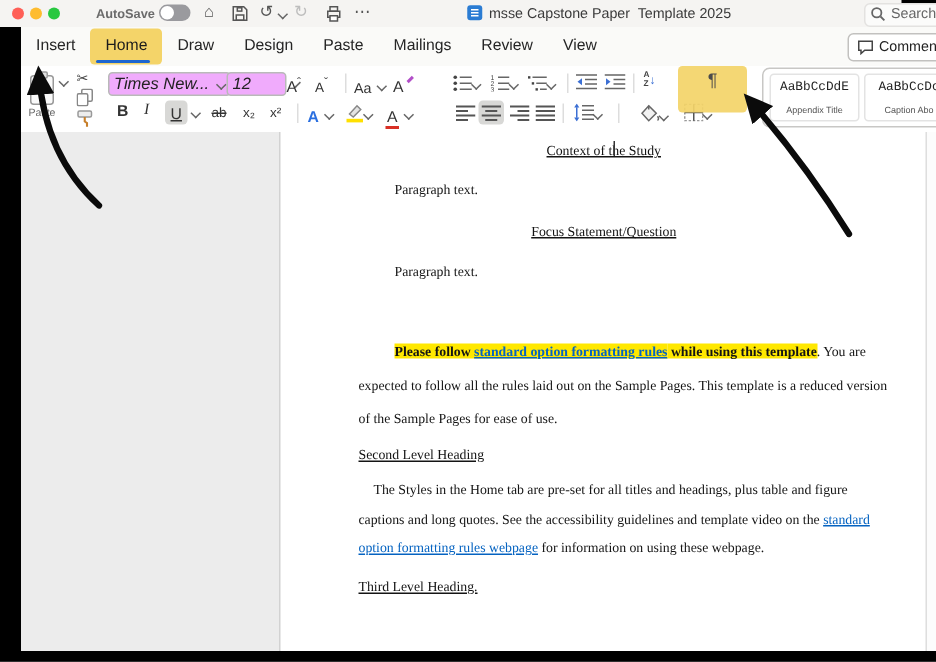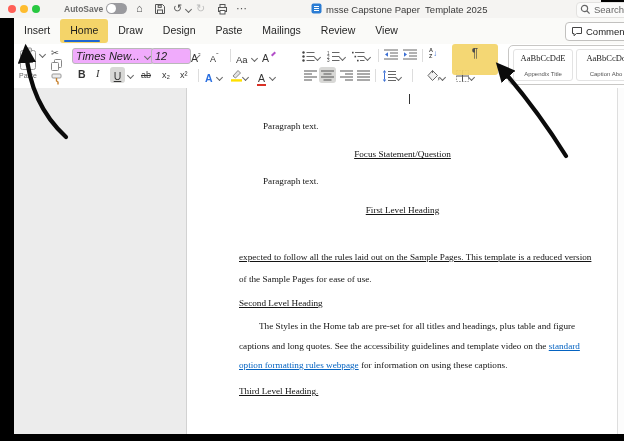--- a/index.html
+++ b/index.html
@@ -43,21 +43,21 @@
   #pilcrow-box{left:438px;top:0px;width:46px;height:31px;background:#f4d469;border-radius:3px;
                display:flex;justify-content:center;z-index:2;opacity:.92;}
   #pilcrow-box span{font-size:12px;color:#3c3c3c;margin-top:3px;}
   .sortAZ{display:inline-flex;flex-direction:column;font-size:5.5px;font-weight:bold;color:#444;line-height:5.5px;}
   .sortarrow{font-size:8px;color:#3b6fd4;}
   
   #styles-gallery{left:494px;top:1px;width:140px;height:40px;border:1px solid #c8c7c5;border-radius:5px;
                   background:#fff;display:flex;gap:3px;padding:3px 4px;box-sizing:border-box;}
   .style-card{width:60px;border:1px solid #e3e3e3;border-radius:3px;display:flex;flex-direction:column;
               justify-content:space-between;align-items:center;padding:4px 1px 3px 1px;box-sizing:border-box;}
-  .style-sample{font-family:Liberation Serif, serif;font-size:8.5px;color:#222;white-space:nowrap;}
+  .style-sample{font-family:Liberation Mono, monospace;font-size:8.5px;color:#222;white-space:nowrap;}
   .style-name{font-size:6px;color:#555;white-space:nowrap;}
   
   #workspace{left:14px;top:88px;width:610px;height:346px;background:#ececec;}
   #page{position:absolute;left:172px;top:0;width:431px;height:346px;background:#fff;
         border-left:1px solid #d2d2d2;overflow:hidden;}
   #scrollbar{left:617px;top:88px;width:7px;height:346px;background:#fcfcfc;border-left:1px solid #dedede;}
   .doc{font-family:"Liberation Serif",serif;font-size:9.2px;color:#141414;}
   .line{position:absolute;white-space:nowrap;}
   .center{left:0;right:0;text-align:center;}
   .u{text-decoration:underline;}
@@ -313,34 +313,37 @@
       </div>
       <div class="style-card">
         <span class="style-sample">AaBbCcDc</span>
         <span class="style-name">Caption Abo</span>
       </div>
     </div>
   </div>
 
   <div class="abs" id="workspace">
     <div id="page" class="doc">
+      <div class="line center u" style="top:7px;">Context of the Study</div>
       <div id="text-cursor"></div>
       <div class="line" style="top:33px;left:76px;">Paragraph text.</div>
       <div class="line center u" style="top:61px;">Focus Statement/Question</div>
       <div class="line" style="top:88px;left:76px;">Paragraph text.</div>
-      <div class="line center u" style="top:117px;">First Level Heading</div>
-      <div class="line" style="top:164px;left:52px;text-decoration:underline;">expected to follow all the rules laid out on the Sample Pages. This template is a reduced version</div>
+      <div class="line" style="top:141px;left:76px;">
+        <span class="hl">Please follow </span><span class="hl link">standard option formatting rules</span><span class="hl"> while using this template</span><span>. You are</span>
+      </div>
+      <div class="line" style="top:164px;left:52px;">expected to follow all the rules laid out on the Sample Pages. This template is a reduced version</div>
       <div class="line" style="top:186px;left:52px;">of the Sample Pages for ease of use.</div>
       <div class="line u" style="top:210px;left:52px;">Second Level Heading</div>
-      <div class="line" style="top:233px;left:72px;">The Styles in the Home tab are pre-set for all titles and headings, plus table and figure</div>
+      <div class="line" style="top:233px;left:62px;">The Styles in the Home tab are pre-set for all titles and headings, plus table and figure</div>
       <div class="line" style="top:253px;left:52px;">
         <span>captions and long quotes. See the accessibility guidelines and template video on the </span><span class="link">standard</span>
       </div>
       <div class="line" style="top:272px;left:52px;">
-        <span class="link">option formatting rules webpage</span><span> for information on using these captions.</span>
+        <span class="link">option formatting rules webpage</span><span> for information on using these webpage.</span>
       </div>
       <div class="line u" style="top:298px;left:52px;">Third Level Heading.</div>
     </div>
   </div>
   <div class="abs" id="scrollbar"></div>
 
   <svg id="overlay" width="624" height="441">
     <defs>
       <marker id="ah" markerUnits="strokeWidth" markerWidth="5" markerHeight="4.4" refX="3.1" refY="2.2" orient="auto">
         <path d="M0 0 L4.6 2.2 L0 4.4 Z" fill="#0b0b0b"></path>

